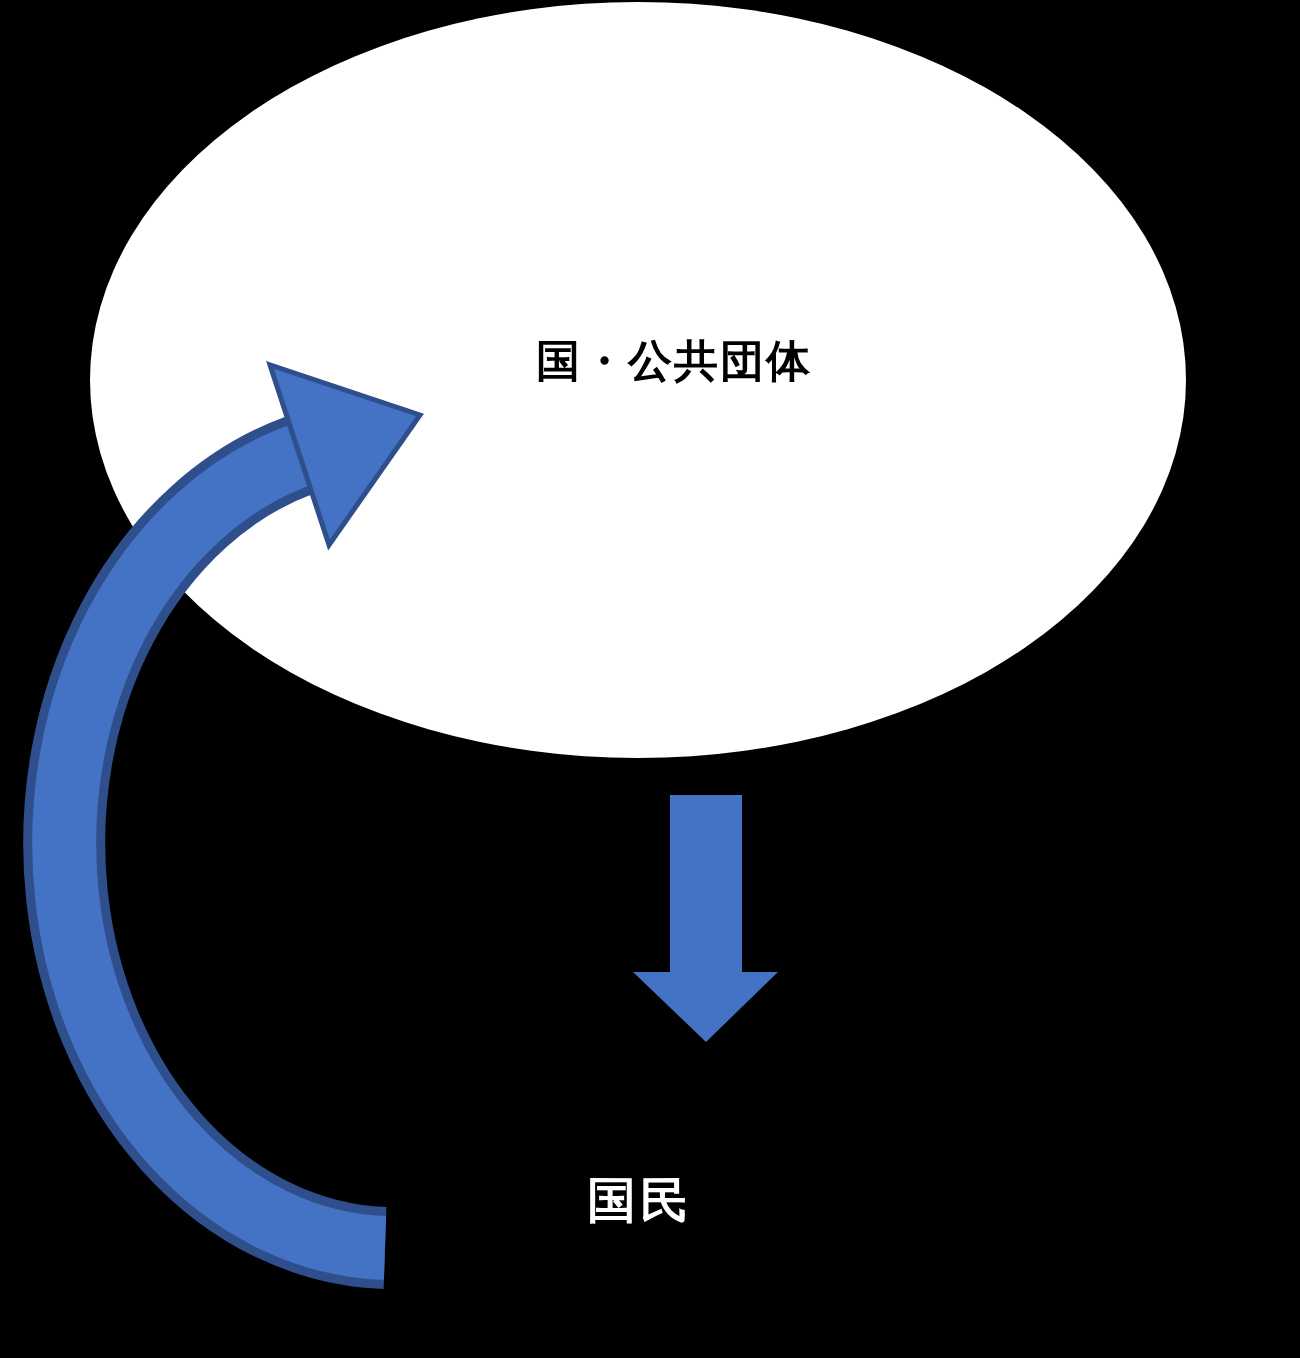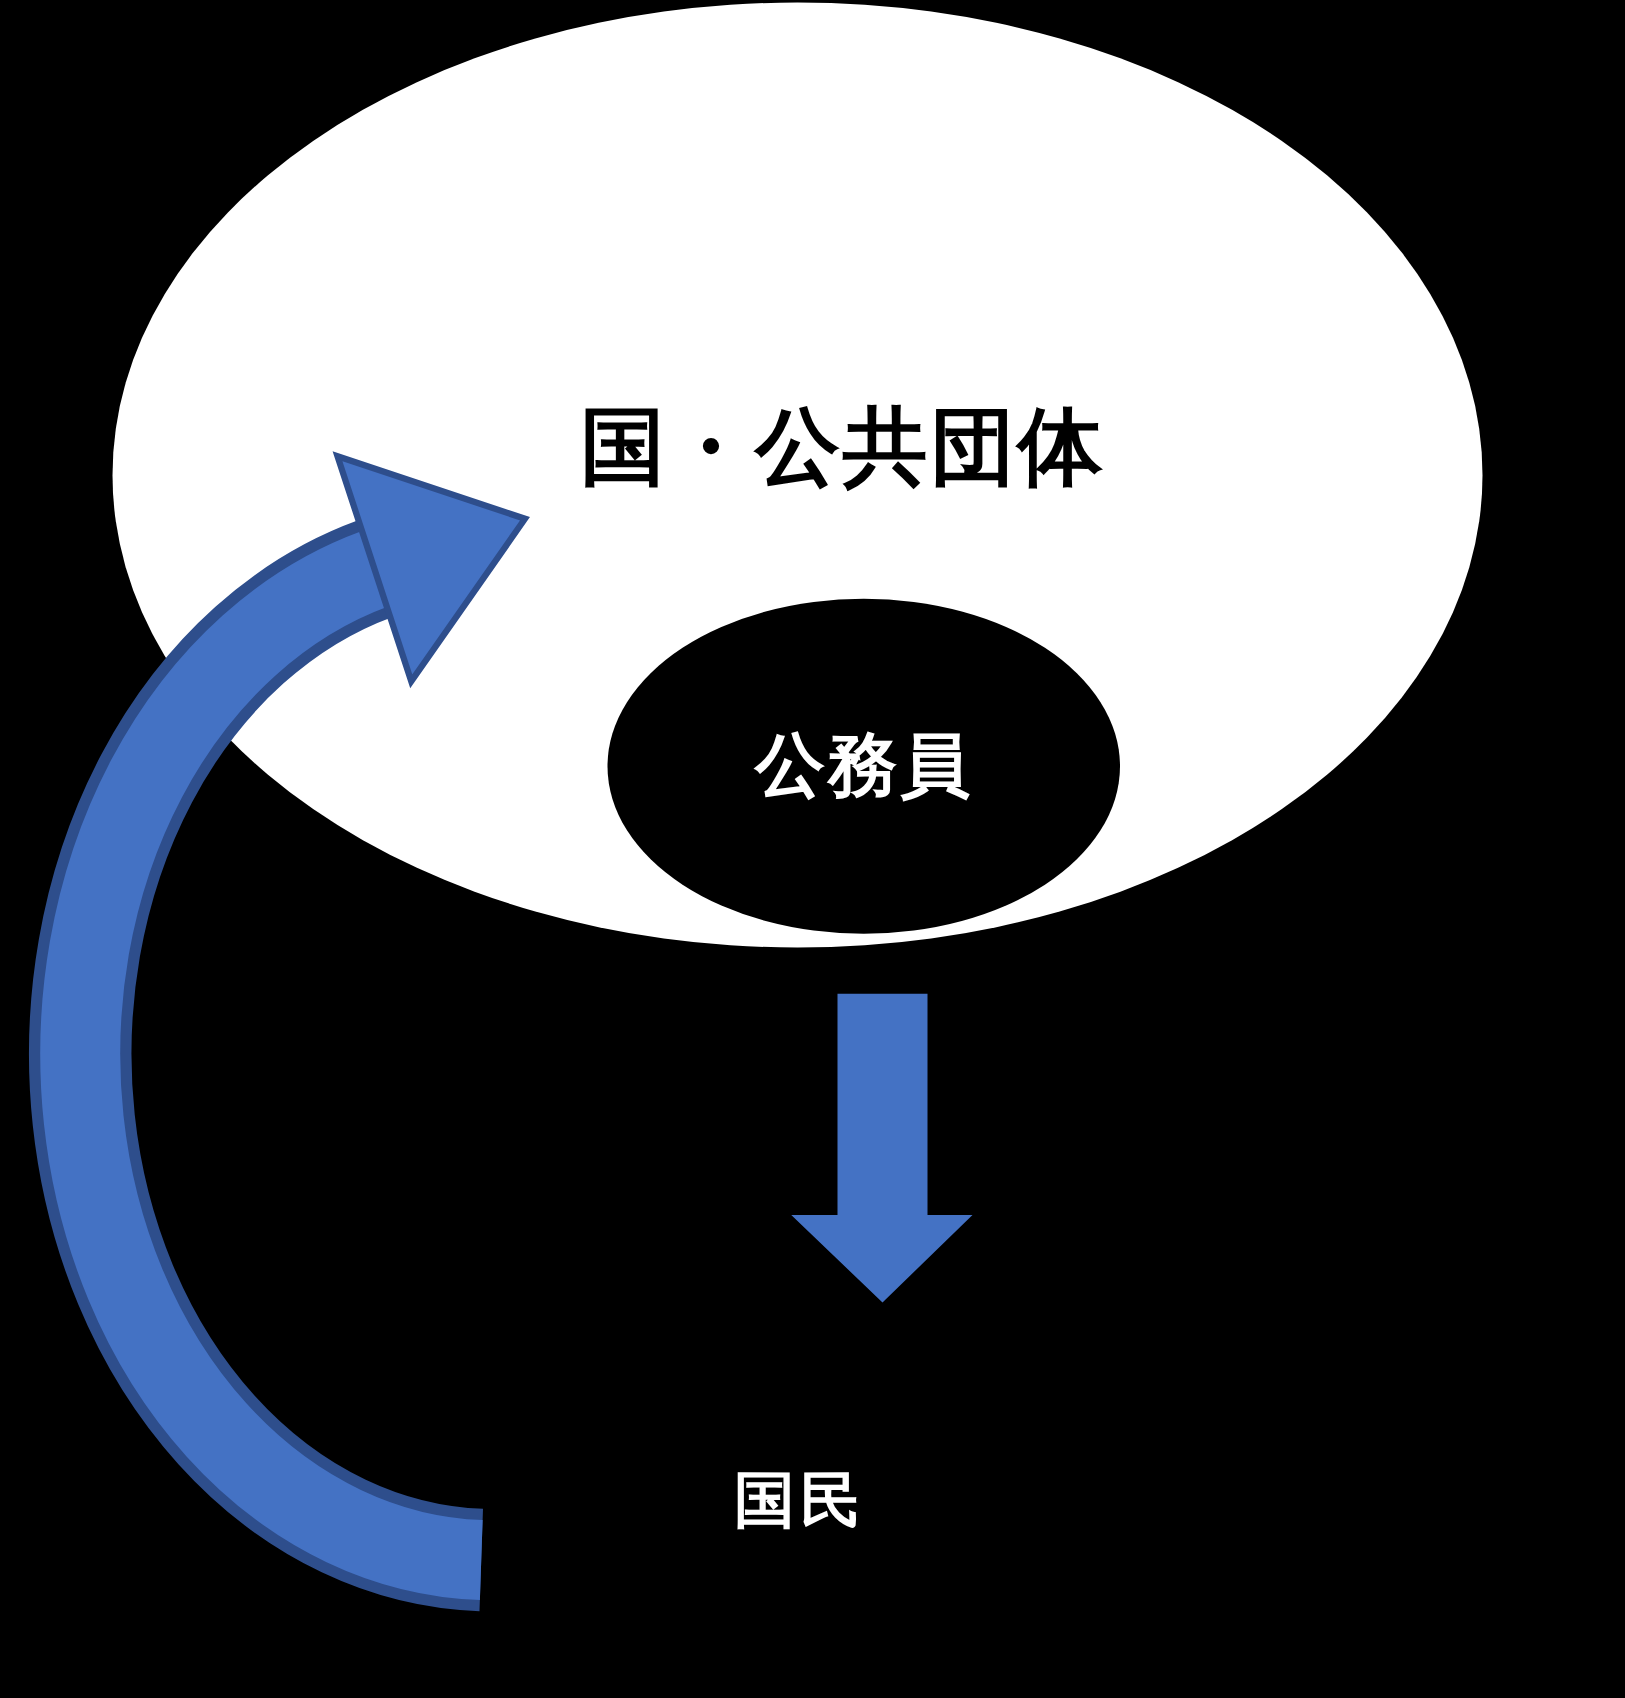--- a/index.html
+++ b/index.html
@@ -32,24 +32,24 @@
     height: 268px;
     background: #000000;
     border-radius: 50%;
     display: flex;
     align-items: center;
     justify-content: center;
   }
   .outer-label {
     position: absolute;
     left: 90px;
-    top: 313px;
+    top: 332px;
     width: 1096px;
     text-align: center;
-    font-size: 68px;
+    font-size: 44px;
     font-weight: 700;
     color: #000000;
     letter-spacing: 2px;
     padding-left: 36px;
   }
   .inner-label {
     font-size: 56px;
     font-weight: 700;
     color: #ffffff;
     letter-spacing: 2px;
@@ -84,19 +84,16 @@
 
     <path d="M 385 1248 A 330 405 0 0 1 300 455" fill="none" stroke="#2E4E8C" stroke-width="82" stroke-linecap="butt"></path>
     <path d="M 385 1248 A 330 405 0 0 1 300 455" fill="none" stroke="#4472C4" stroke-width="64" stroke-linecap="butt"></path>
     <polygon points="270,365 329,545 420,415" fill="#4472C4" stroke="#2E4E8C" stroke-width="5"></polygon>
 
     <polygon points="670,795 742,795 742,972 778,972 706,1042 633,972 670,972" fill="#4472C4"></polygon>
   </svg>
 
   <div class="outer-label">国・公共団体</div>
 
-  <div class="inner-ellipse">
-    <span class="inner-label">公務員</span>
-  </div>
 
   <div class="bottom-label">国民</div>
 
 </div>
 
 </body></html>

